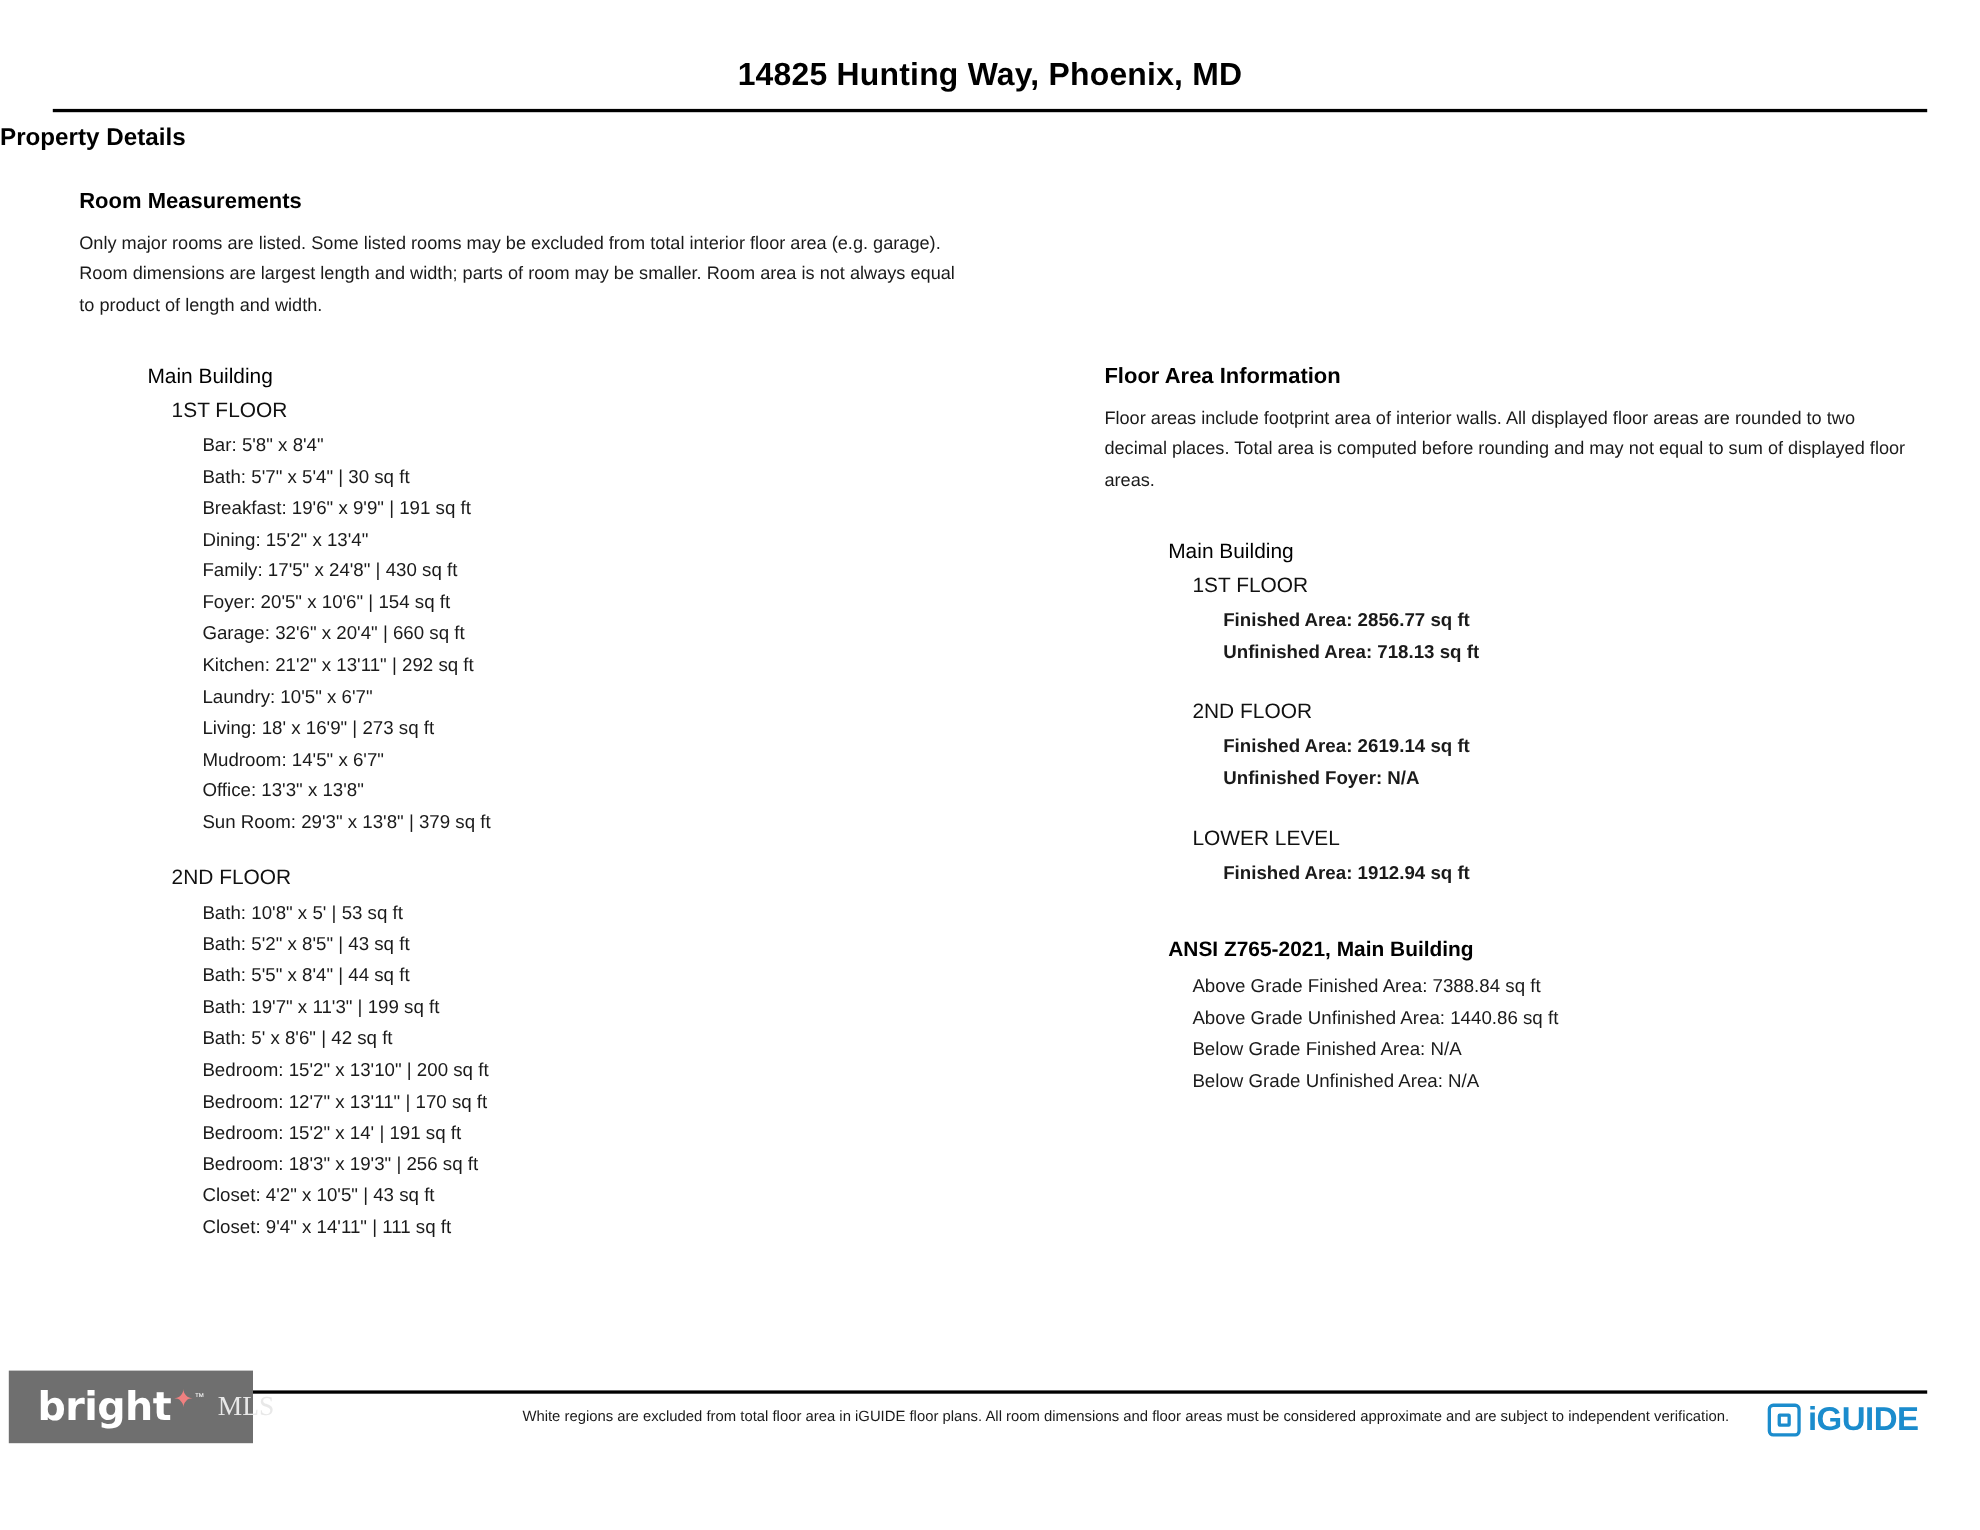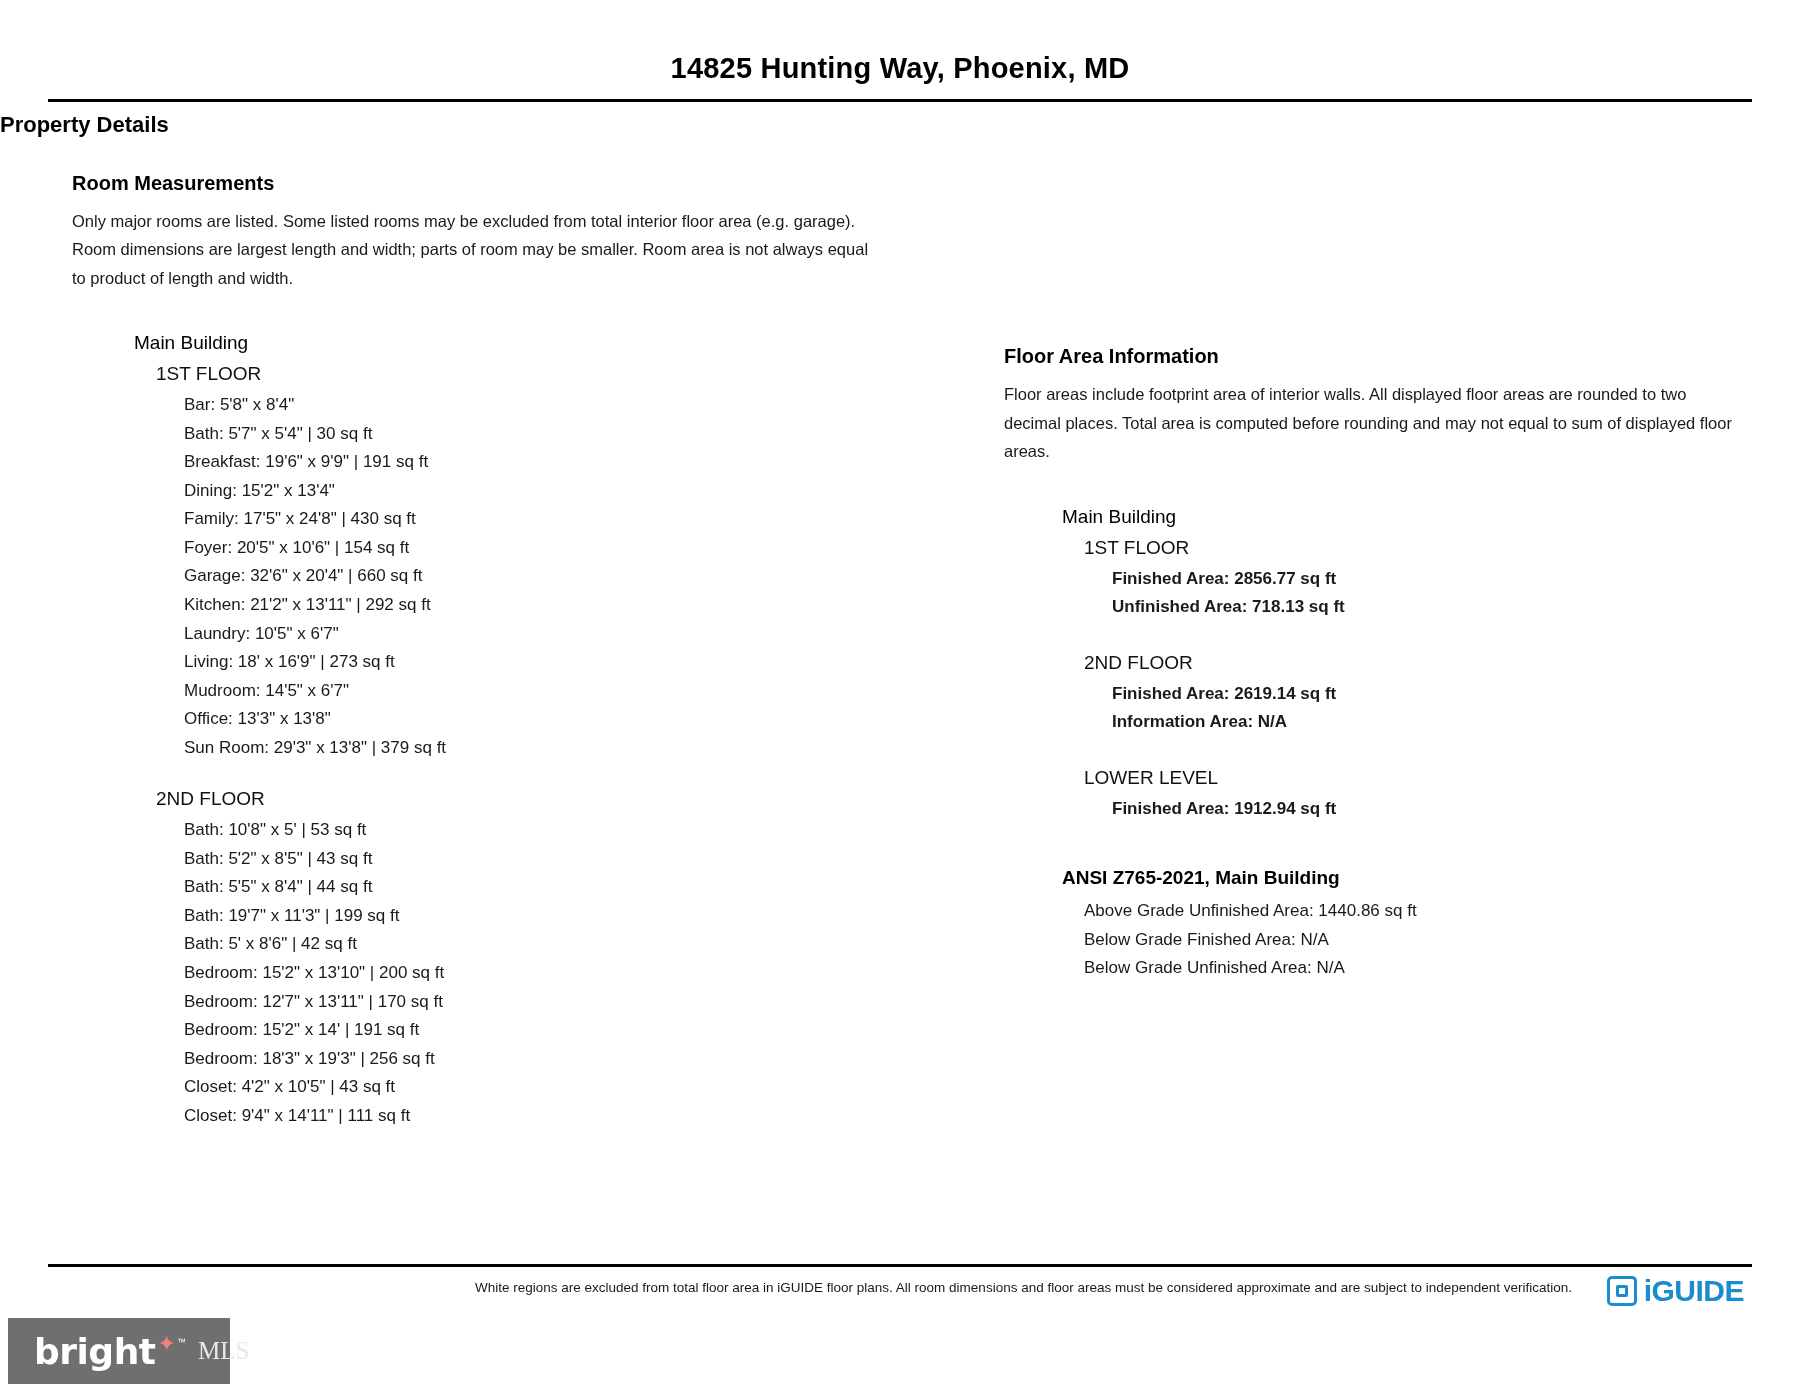--- a/index.html
+++ b/index.html
@@ -177,21 +177,21 @@
   }
   .iguide .gtext {
     font-size: 30px;
     font-weight: bold;
     letter-spacing: -0.5px;
     color: #1b8ccd;
   }
   .bright-logo {
     position: absolute;
     left: 8px;
-    top: 1318px;
+    top: 1246px;
     width: 222px;
     height: 66px;
     background: #6f6f6f;
     display: flex;
     align-items: center;
     padding-left: 26px;
     box-sizing: border-box;
   }
   .bright-logo .b1 {
     font-size: 36px;
@@ -287,33 +287,34 @@
           <ul class="room-list">
             <li>Finished Area: 2856.77 sq ft</li>
             <li>Unfinished Area: 718.13 sq ft</li>
           </ul>
         </div>
 
         <div class="floor-group">
           <div class="floor-name">2ND FLOOR</div>
           <ul class="room-list">
             <li>Finished Area: 2619.14 sq ft</li>
-            <li>Information Area: N/A</li>
+            <li>Unfinished Foyer: N/A</li>
           </ul>
         </div>
 
         <div class="floor-group">
           <div class="floor-name">LOWER LEVEL</div>
           <ul class="room-list">
             <li>Finished Area: 1912.94 sq ft</li>
           </ul>
         </div>
 
         <div class="ansi-head">ANSI Z765-2021, Main Building</div>
         <ul class="ansi-list">
+          <li>Above Grade Finished Area: 7388.84 sq ft</li>
           <li>Above Grade Unfinished Area: 1440.86 sq ft</li>
           <li>Below Grade Finished Area: N/A</li>
           <li>Below Grade Unfinished Area: N/A</li>
         </ul>
       </div>
     </div>
 
   </div>
 
   <div class="footer-rule"></div>

